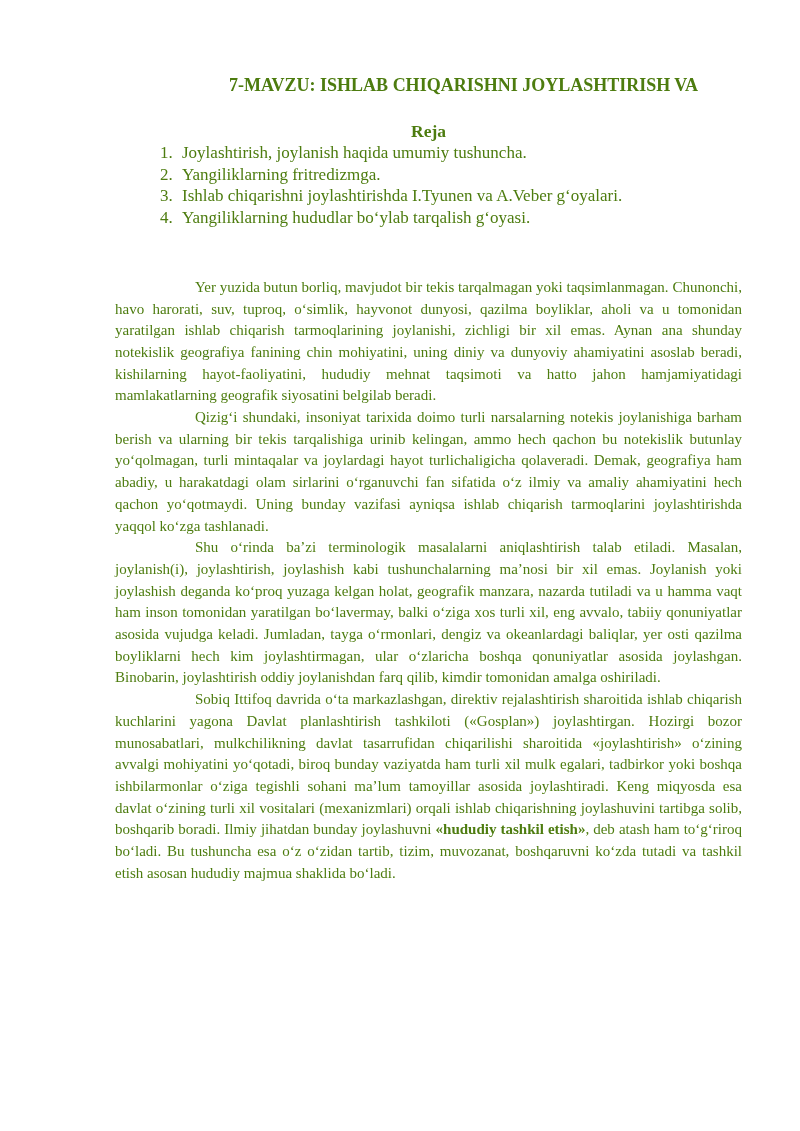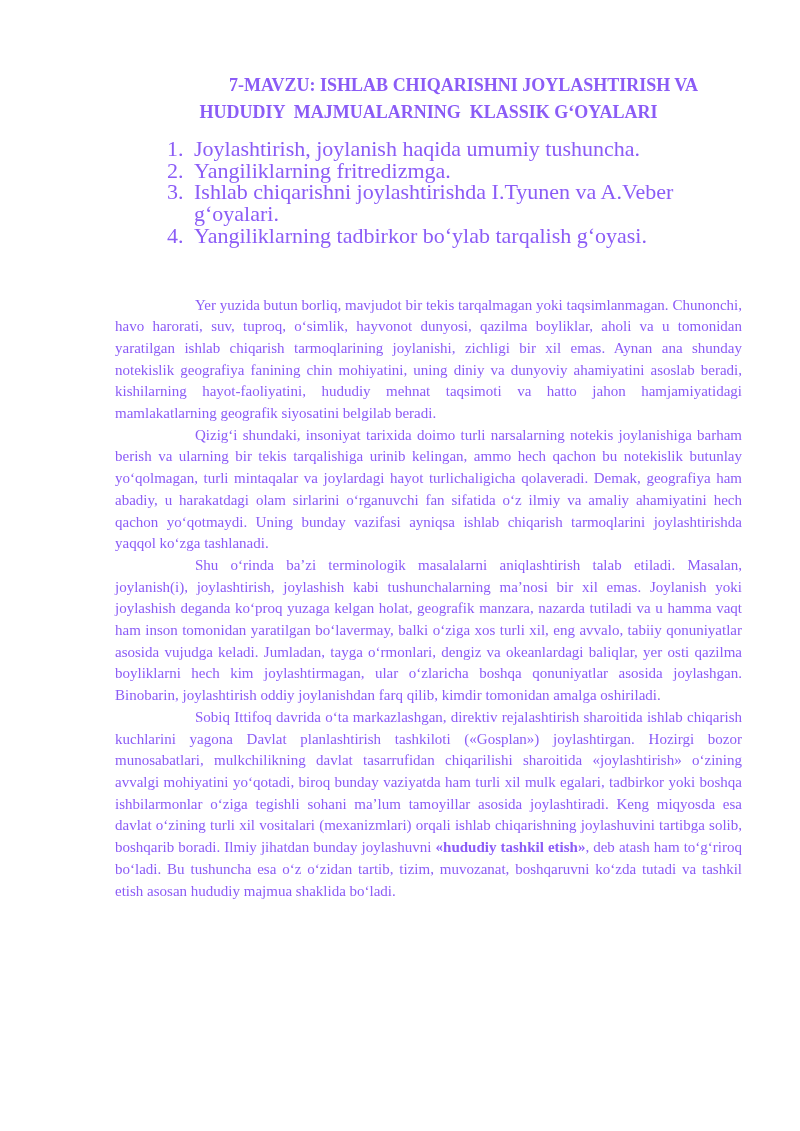--- a/index.html
+++ b/index.html
@@ -7,21 +7,21 @@
     padding: 0;
     background: #e8e8e8;
   }
   .page {
     position: relative;
     box-sizing: border-box;
     width: 800px;
     height: 1131px;
     margin: 0;
     background: #ffffff;
-    color: #8b5cf6;
+    color: #4d7c0f;
     font-family: "Liberation Serif", "DejaVu Serif", serif;
     padding: 72px 58px 0 115px;
     overflow: hidden;
   }
   .doc-title {
     text-align: center;
     font-weight: bold;
     font-size: 18px;
     line-height: 27px;
   }
@@ -33,23 +33,23 @@
     white-space: pre-wrap;
   }
   .reja-heading {
     text-align: center;
     font-weight: bold;
     font-size: 17.5px;
     line-height: 22px;
     margin-top: 21px;
   }
   ol.reja-list {
-    margin: 12px;
+    margin: 0;
     padding: 0 0 0 62px;
-    font-size: 22px;
+    font-size: 17px;
     line-height: 21.7px;
   }
   ol.reja-list li {
     padding-left: 5px;
   }
   .body-text {
     margin-top: 48px;
     font-size: 15px;
     line-height: 21.7px;
   }
@@ -62,29 +62,29 @@
     font-weight: bold;
   }
 </style>
 </head>
 <body>
 
 <div class="page">
 
   <div class="doc-title">
     <div class="line1">7-MAVZU: ISHLAB CHIQARISHNI JOYLASHTIRISH VA</div>
-    <div class="line2">HUDUDIY  MAJMUALARNING  KLASSIK G‘OYALARI</div>
   </div>
 
+  <div class="reja-heading">Reja</div>
 
   <ol class="reja-list">
     <li>Joylashtirish, joylanish haqida umumiy tushuncha.</li>
     <li>Yangiliklarning fritredizmga.</li>
     <li>Ishlab chiqarishni joylashtirishda I.Tyunen va A.Veber g‘oyalari.</li>
-    <li>Yangiliklarning tadbirkor bo‘ylab tarqalish g‘oyasi.</li>
+    <li>Yangiliklarning hududlar bo‘ylab tarqalish g‘oyasi.</li>
   </ol>
 
   <div class="body-text">
     <p><span>Yer yuzida butun borliq, mavjudot bir tekis tarqalmagan yoki taqsimlanmagan. Chunonchi, havo harorati, suv, tuproq, o‘simlik, hayvonot dunyosi, qazilma boyliklar, aholi va u tomonidan yaratilgan ishlab chiqarish tarmoqlarining joylanishi, zichligi bir xil emas. Aynan ana shunday notekislik geografiya fanining chin mohiyatini, uning diniy va dunyoviy ahamiyatini asoslab beradi, kishilarning hayot-faoliyatini, hududiy mehnat taqsimoti va hatto jahon hamjamiyatidagi mamlakatlarning geografik siyosatini belgilab beradi.</span></p>
     <p><span>Qizig‘i shundaki, insoniyat tarixida doimo turli narsalarning notekis joylanishiga barham berish va ularning bir tekis tarqalishiga urinib kelingan, ammo hech qachon bu notekislik butunlay yo‘qolmagan, turli mintaqalar va joylardagi hayot turlichaligicha qolaveradi. Demak, geografiya ham abadiy, u harakatdagi olam sirlarini o‘rganuvchi fan sifatida o‘z ilmiy va amaliy ahamiyatini hech qachon yo‘qotmaydi. Uning bunday vazifasi ayniqsa ishlab chiqarish tarmoqlarini joylashtirishda yaqqol ko‘zga tashlanadi.</span></p>
     <p><span>Shu o‘rinda ba’zi terminologik masalalarni aniqlashtirish talab etiladi. Masalan, joylanish(i), joylashtirish, joylashish kabi tushunchalarning ma’nosi bir xil emas. Joylanish yoki joylashish deganda ko‘proq yuzaga kelgan holat, geografik manzara, nazarda tutiladi va u hamma vaqt ham inson tomonidan yaratilgan bo‘lavermay, balki o‘ziga xos turli xil, eng avvalo, tabiiy qonuniyatlar asosida vujudga keladi. Jumladan, tayga o‘rmonlari, dengiz va okeanlardagi baliqlar, yer osti qazilma boyliklarni hech kim joylashtirmagan, ular o‘zlaricha boshqa qonuniyatlar asosida joylashgan. Binobarin, joylashtirish oddiy joylanishdan farq qilib, kimdir tomonidan amalga oshiriladi.</span></p>
     <p><span>Sobiq Ittifoq davrida o‘ta markazlashgan, direktiv rejalashtirish sharoitida ishlab chiqarish kuchlarini yagona Davlat planlashtirish tashkiloti («Gosplan») joylashtirgan. Hozirgi bozor munosabatlari, mulkchilikning davlat tasarrufidan chiqarilishi sharoitida «joylashtirish» o‘zining avvalgi mohiyatini yo‘qotadi, biroq bunday vaziyatda ham turli xil mulk egalari, tadbirkor yoki boshqa ishbilarmonlar o‘ziga tegishli sohani ma’lum tamoyillar asosida joylashtiradi. Keng miqyosda esa davlat o‘zining turli xil vositalari (mexanizmlari) orqali ishlab chiqarishning joylashuvini tartibga solib, boshqarib boradi. Ilmiy jihatdan bunday joylashuvni </span><span class="bold-run">«hududiy tashkil etish»</span><span>, deb atash ham to‘g‘riroq bo‘ladi. Bu tushuncha esa o‘z o‘zidan tartib, tizim, muvozanat, boshqaruvni ko‘zda tutadi va tashkil etish asosan hududiy majmua shaklida bo‘ladi.</span></p>
   </div>
 
 </div>

